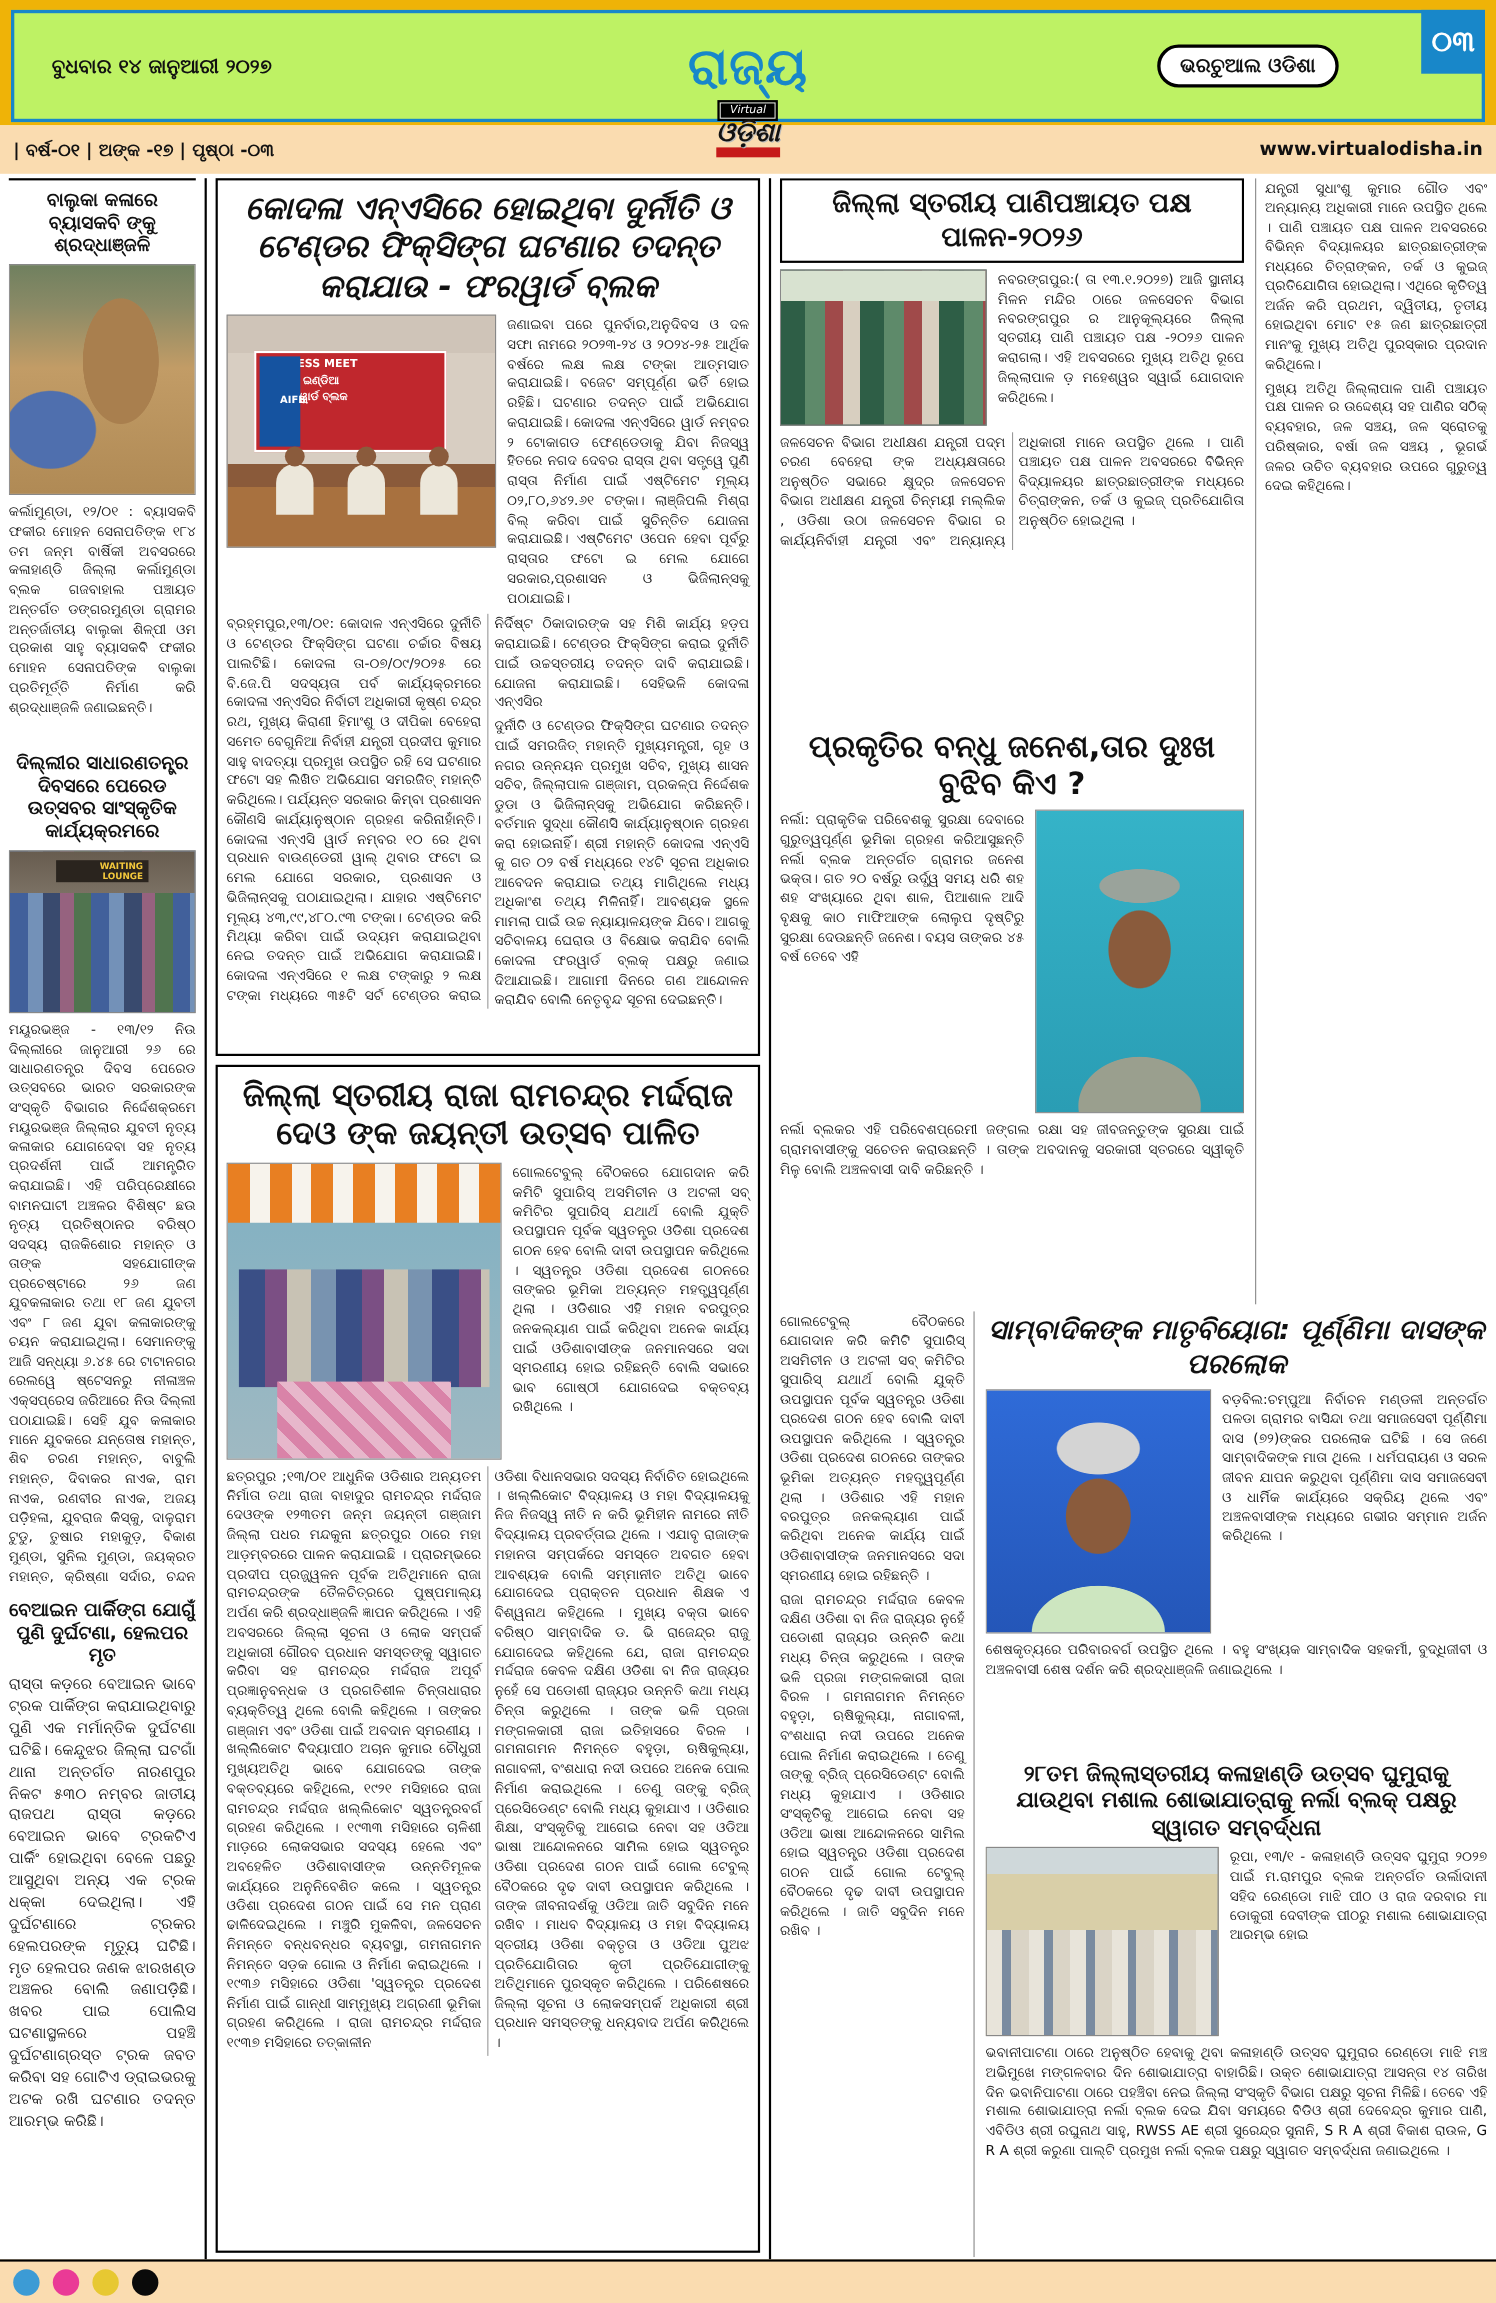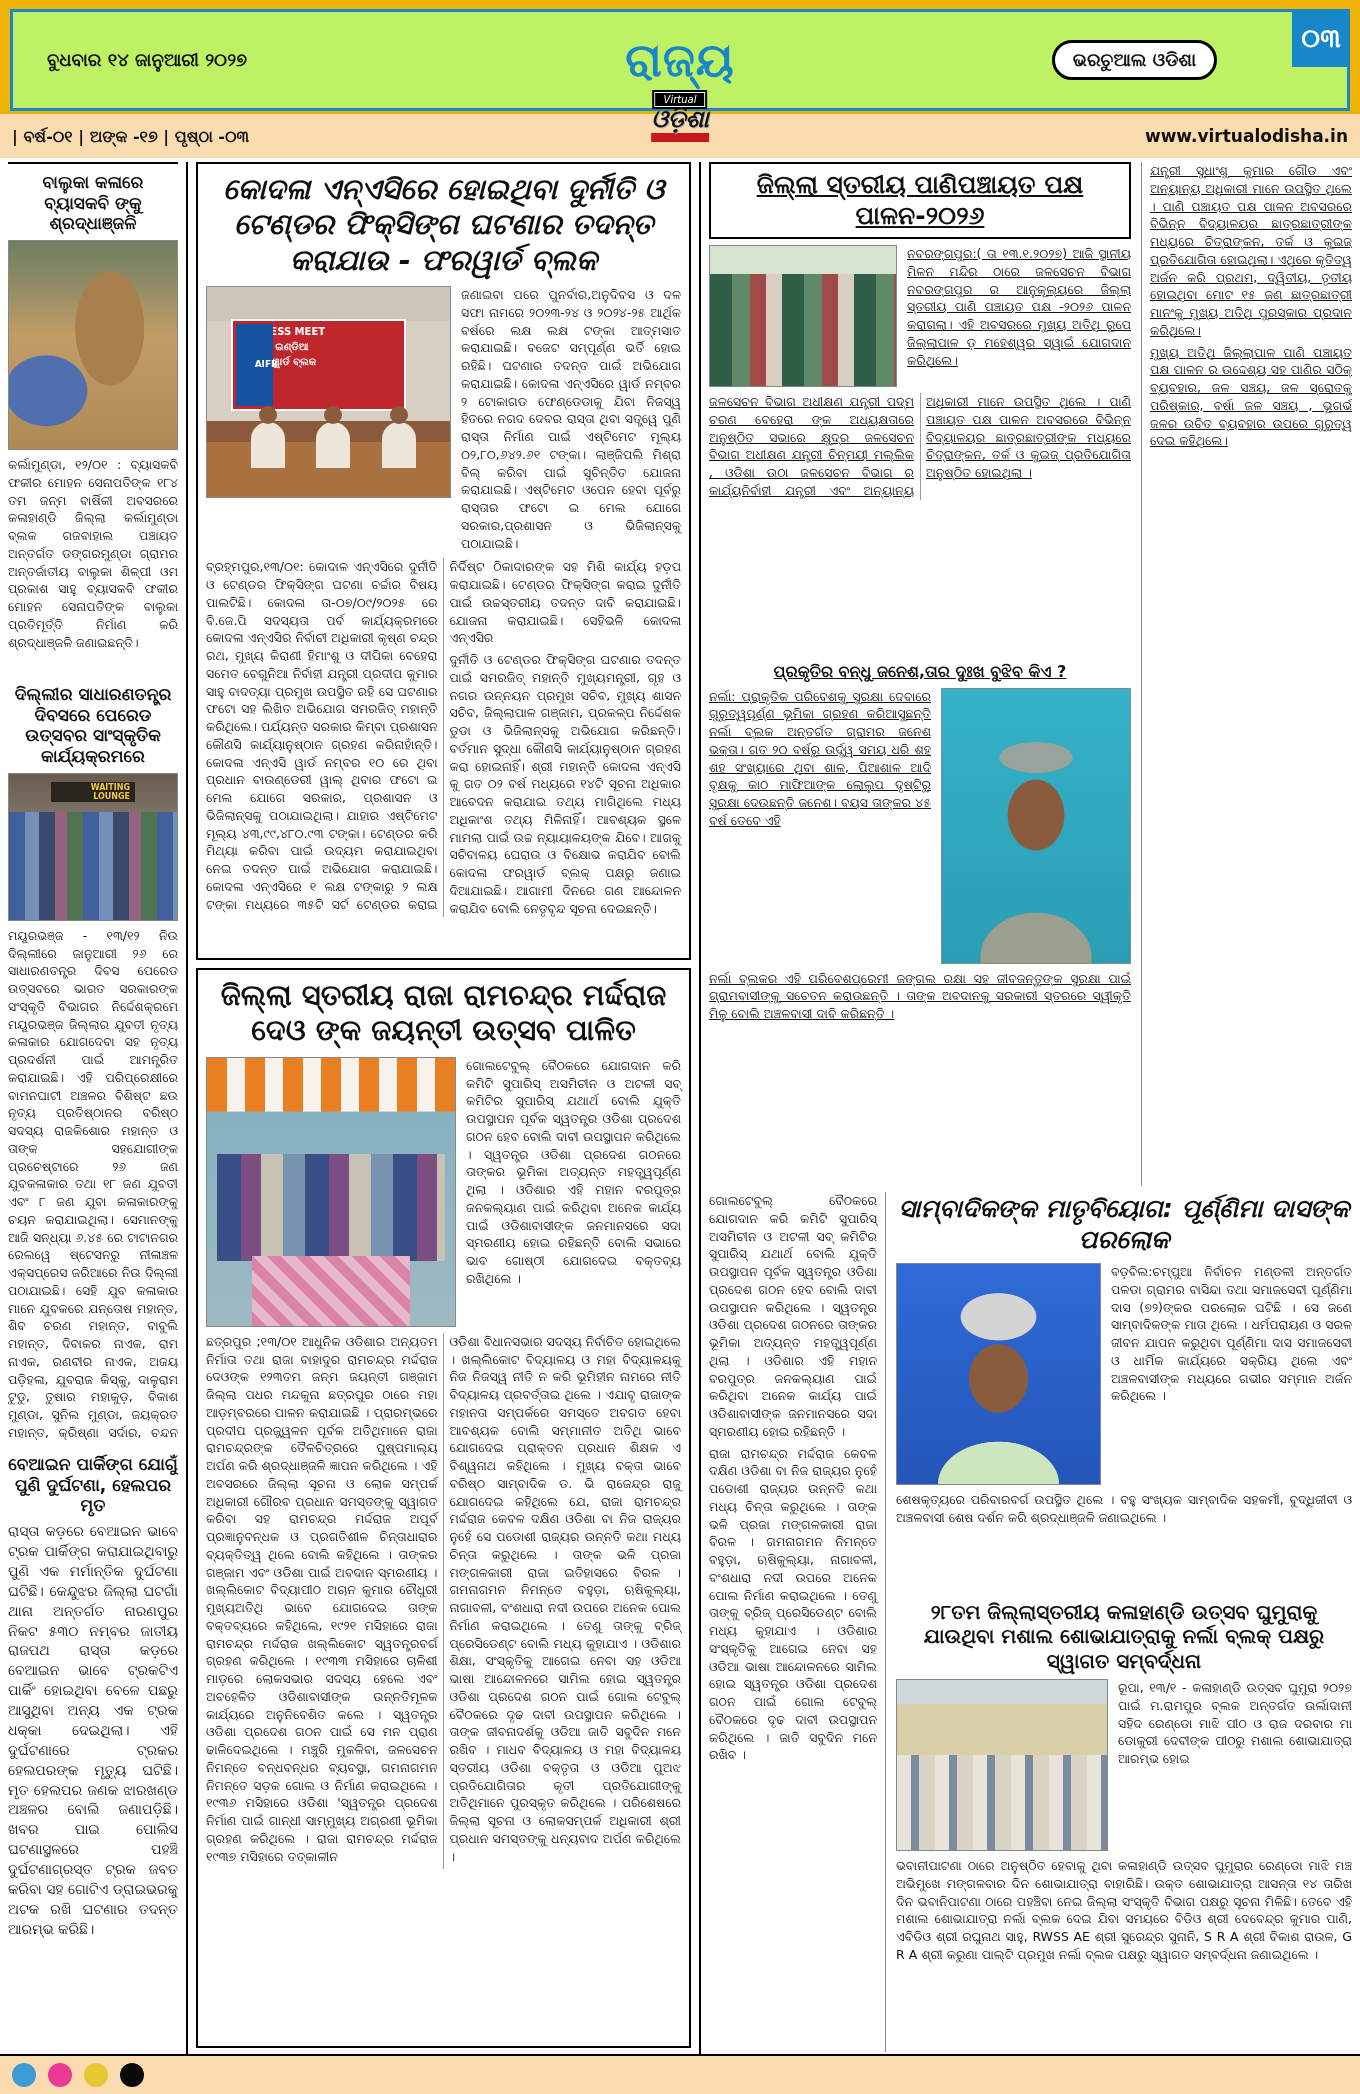--- a/index.html
+++ b/index.html
@@ -72,30 +72,30 @@
   .person:before{content:"";position:absolute;top:-16px;left:8px;width:18px;height:18px;border-radius:50%;background:#8a5b3c;}
   .ph-jayanti{width:250px;height:270px;background:
      repeating-linear-gradient(90deg,#e87f22 0 20px,#f7f3ec 20px 38px),
      linear-gradient(180deg,#7fb0c2,#9fb9c2);
      background-size:100% 20%,100% 100%;background-repeat:no-repeat;}
   .ph-jayanti .table{position:absolute;bottom:0;left:18%;width:64%;height:26%;background:
      repeating-linear-gradient(45deg,#d983a8 0 10px,#e7b7cb 10px 20px);}
   .ph-jayanti .ppl{position:absolute;bottom:24%;left:4%;right:4%;height:40%;background:
      repeating-linear-gradient(90deg,#3a4f86 0 24px,#7b4f84 24px 44px,#c8c2b4 44px 66px,#7893b0 66px 88px);}
   
-  .r-upper{display:flex;gap:10px;height:1024px;overflow:hidden;text-decoration:underline;}
+  .r-upper{display:flex;gap:10px;height:1024px;overflow:hidden;}
   .r-main{width:422px;flex:none;}
   .r-side{flex:1;border-left:1px solid #888;padding-left:8px;}
   .r-lower{display:flex;gap:10px;height:860px;overflow:hidden;margin-top:6px;}
   .r-side-l{width:168px;flex:none;border-right:1px solid #888;padding-right:8px;}
   .r-main-l{flex:1;}
   .rsec{overflow:hidden;}
   .rhl-box{border:2px solid #000;padding:6px 4px;margin-bottom:6px;}
   .rhl1{font-size:25px;}
-  .rhl2{font-size:16px;margin:8px 0 6px 0;}
+  .rhl2{font-size:28px;margin:8px 0 6px 0;}
   .rhl3{font-size:25px;font-style:italic;margin:2px 0 8px 0;}
   .rhl4{font-size:20px;margin:10px 0 6px 0;}
   .rrow{display:flex;gap:10px;margin-bottom:6px;}
   .rrow .ph{flex:none;}
   .rrow .body-txt{flex:1;}
   .ph-meeting{width:188px;height:142px;background:
      linear-gradient(180deg,#d8e2d0 0 20%,rgba(0,0,0,0) 20%),
      repeating-linear-gradient(90deg,#2e5e46 0 22px,#5e8a6a 22px 40px,#a04a4a 40px 56px,#d8cfc0 56px 72px);
      background-color:#3c5a48;}
   .ph-janesh{width:190px;height:276px;background:

